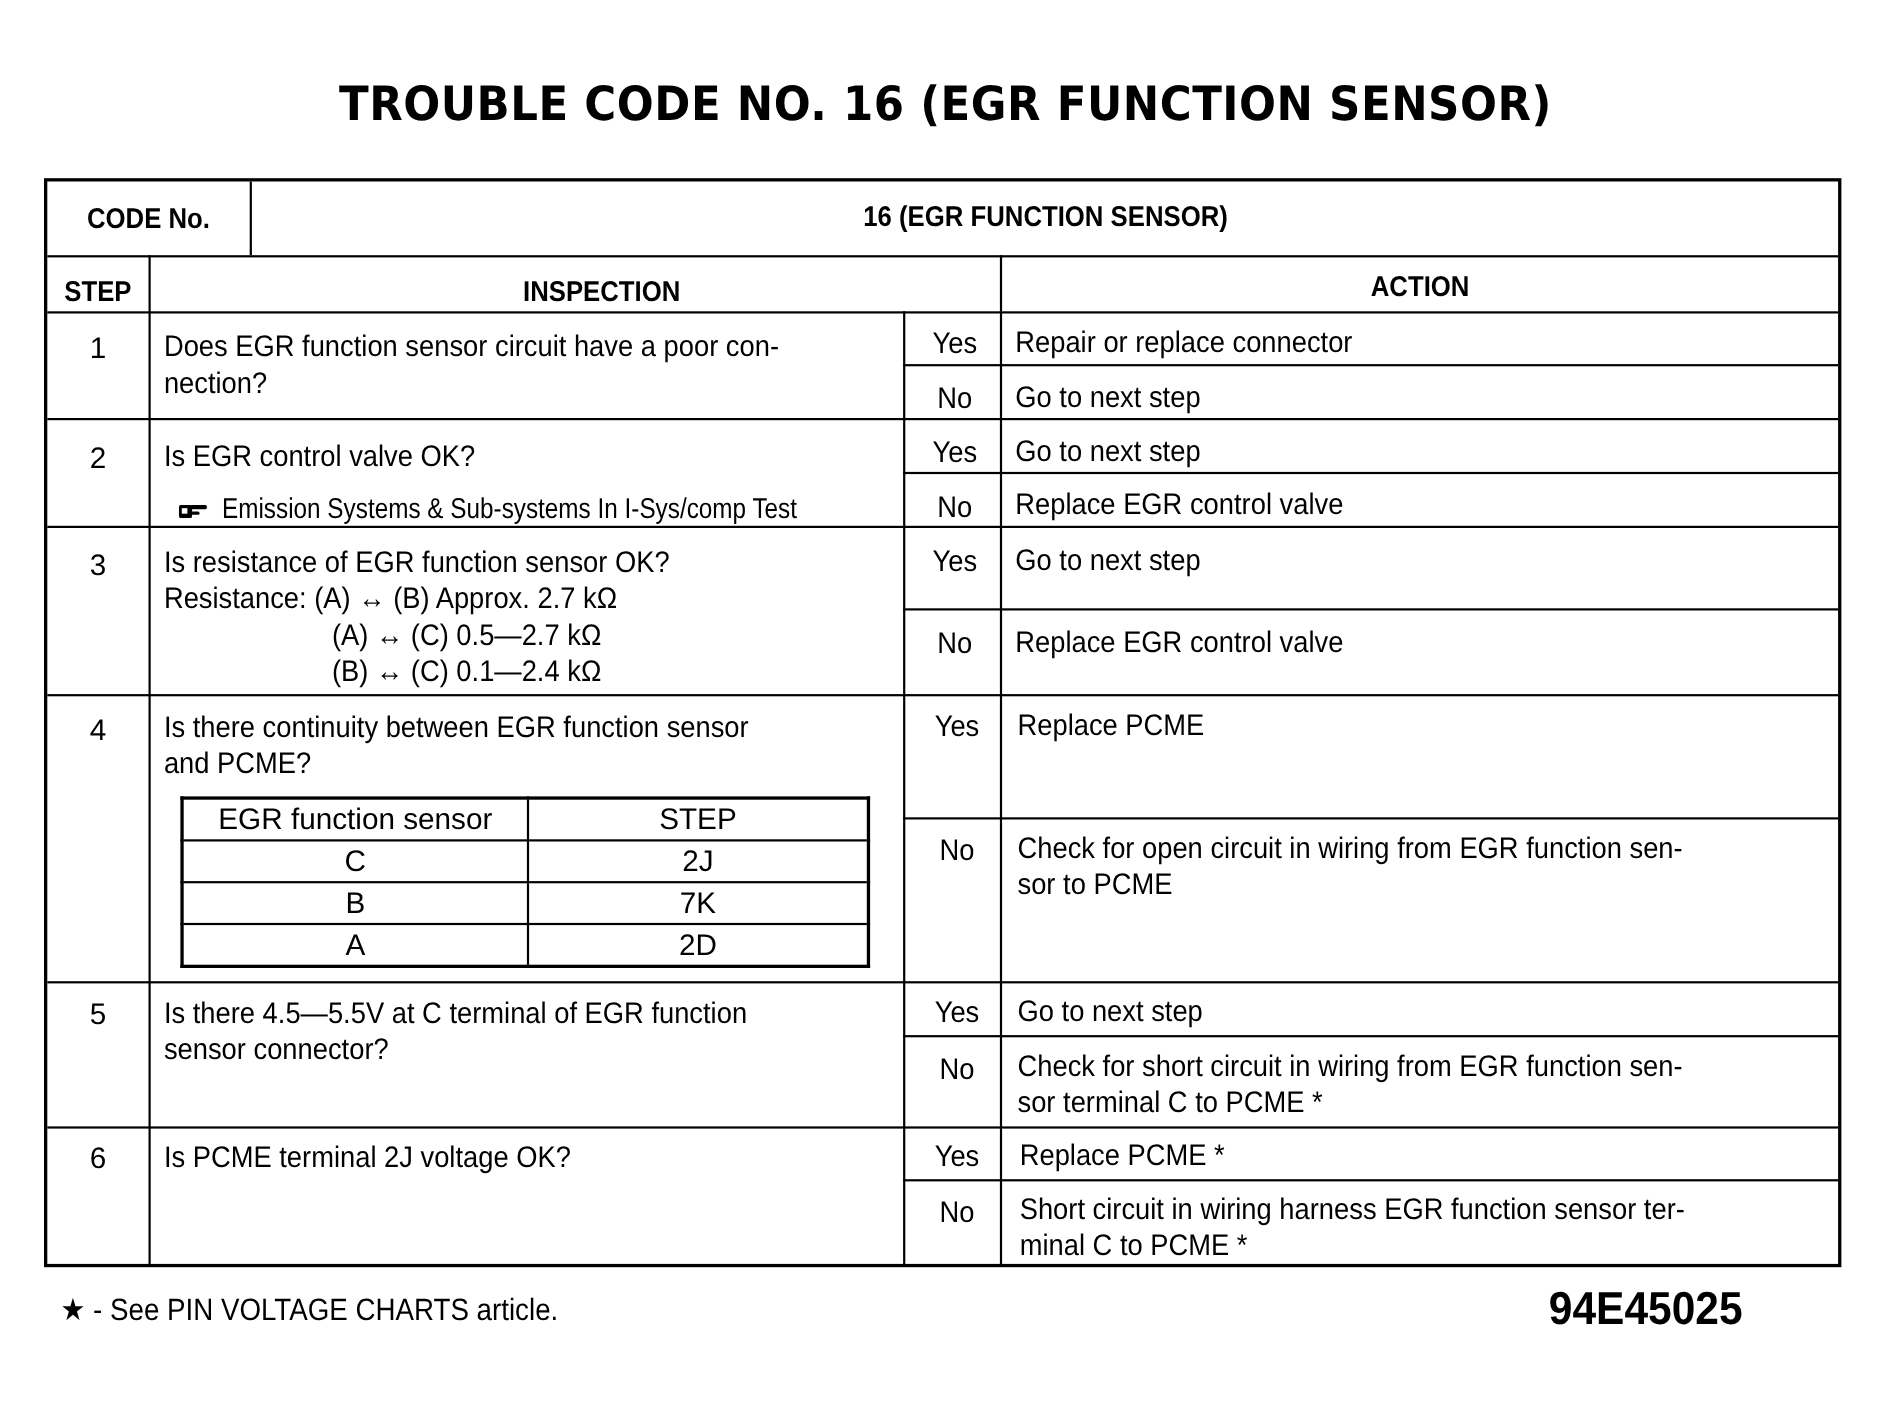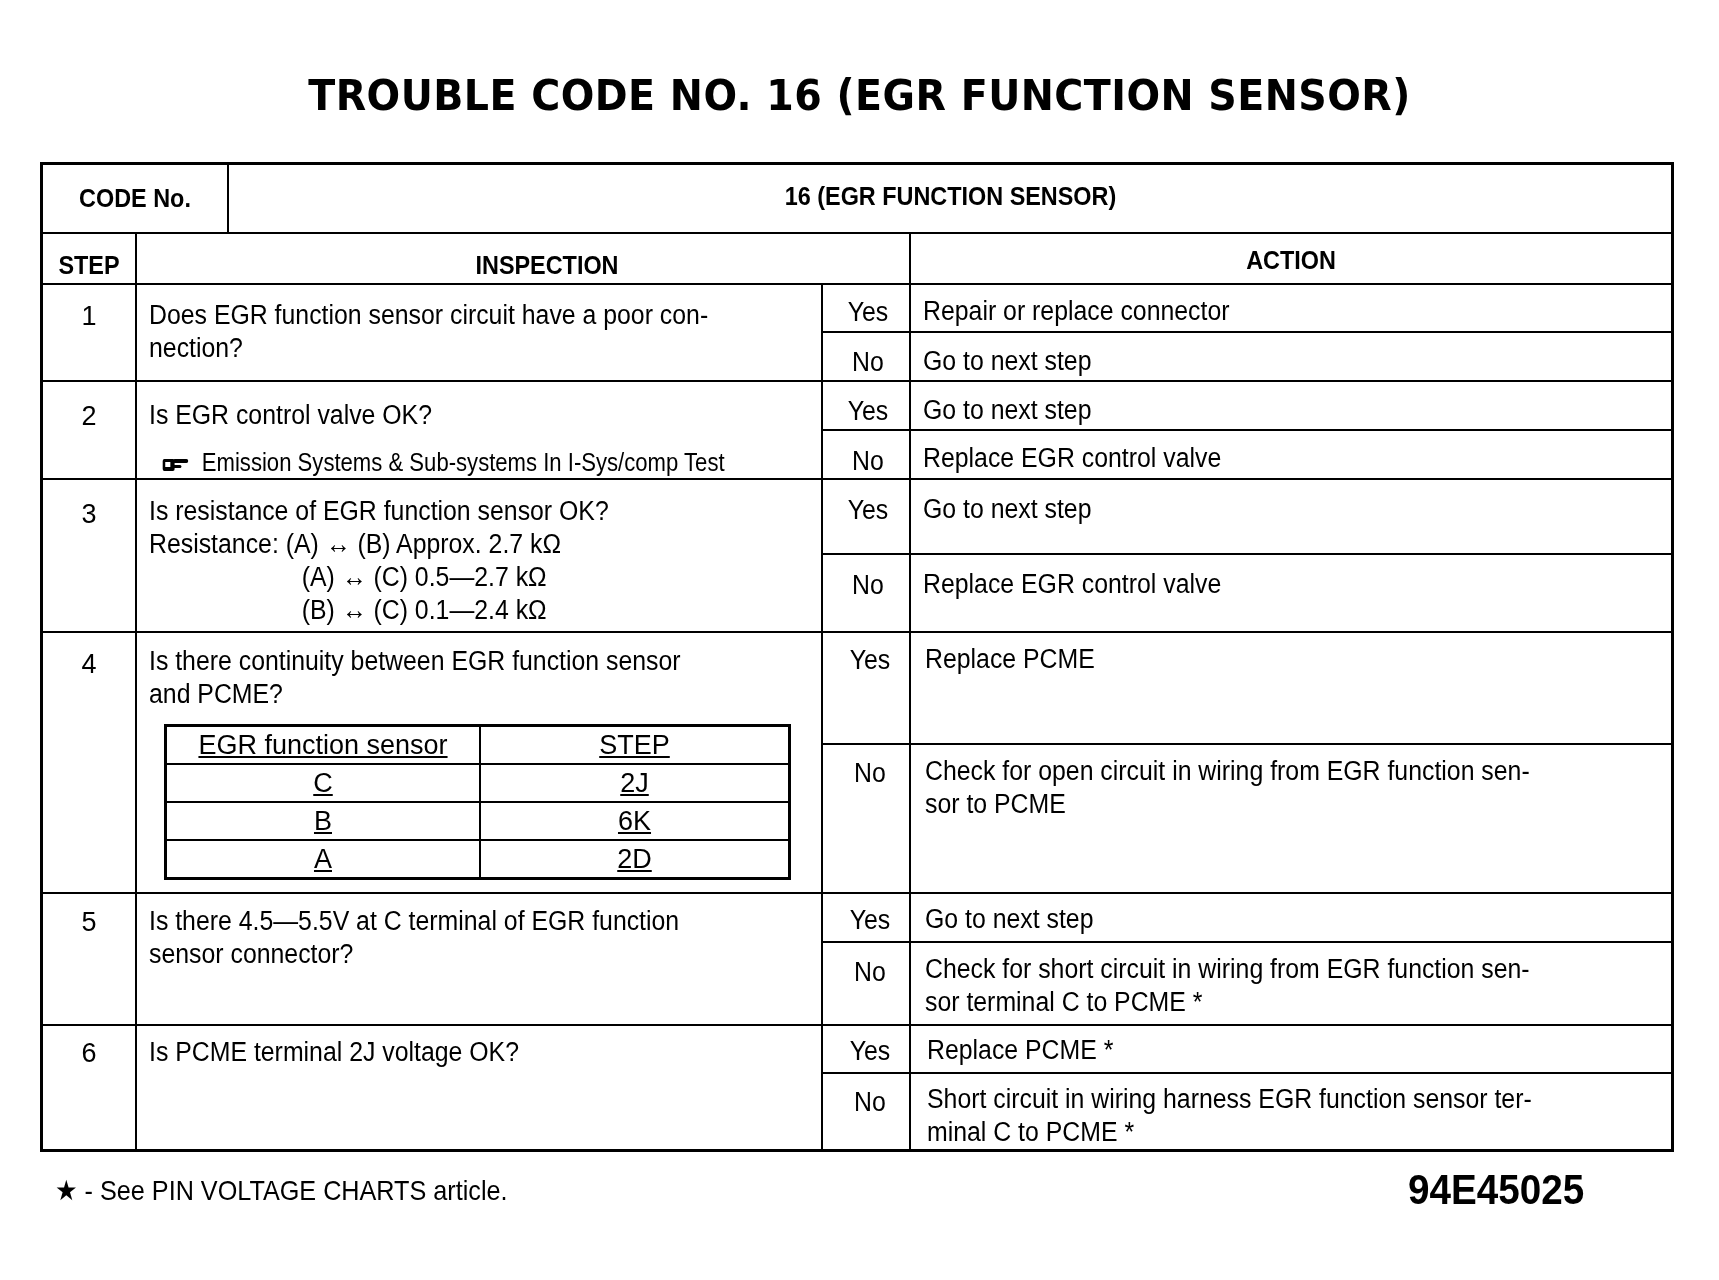--- a/index.html
+++ b/index.html
@@ -86,21 +86,20 @@
       border: 3px solid #000;
       border-collapse: collapse;
       font-size: 27px;
     }
     .subtable td, .subtable th {
       border: 2px solid #000;
       text-align: center;
       font-weight: normal;
       height: 36px;
       padding: 0;
-      text-decoration: underline;
     }
     .footnote {
       position: absolute;
       left: 55px;
       top: 1174px;
       font-size: 28px;
       transform: scaleX(0.9);
       transform-origin: left top;
     }
     .figure-id {
@@ -195,21 +194,21 @@
           <tr>
         <th style="width:312px;">EGR function sensor</th>
         <th>STEP</th>
       </tr>
       <tr>
         <td>C</td>
         <td>2J</td>
       </tr>
       <tr>
         <td>B</td>
-        <td>6K</td>
+        <td>7K</td>
       </tr>
       <tr>
         <td>A</td>
         <td>2D</td>
       </tr>
     </tbody>
       </table>
     <div class="abs yn" style="left:782px;top:480px;">Yes</div>
     <div class="abs cell-text" style="left:882px;top:478px;">Replace PCME</div>
     <div class="hline" style="left:778px;top:578px;width:850px;"></div>

